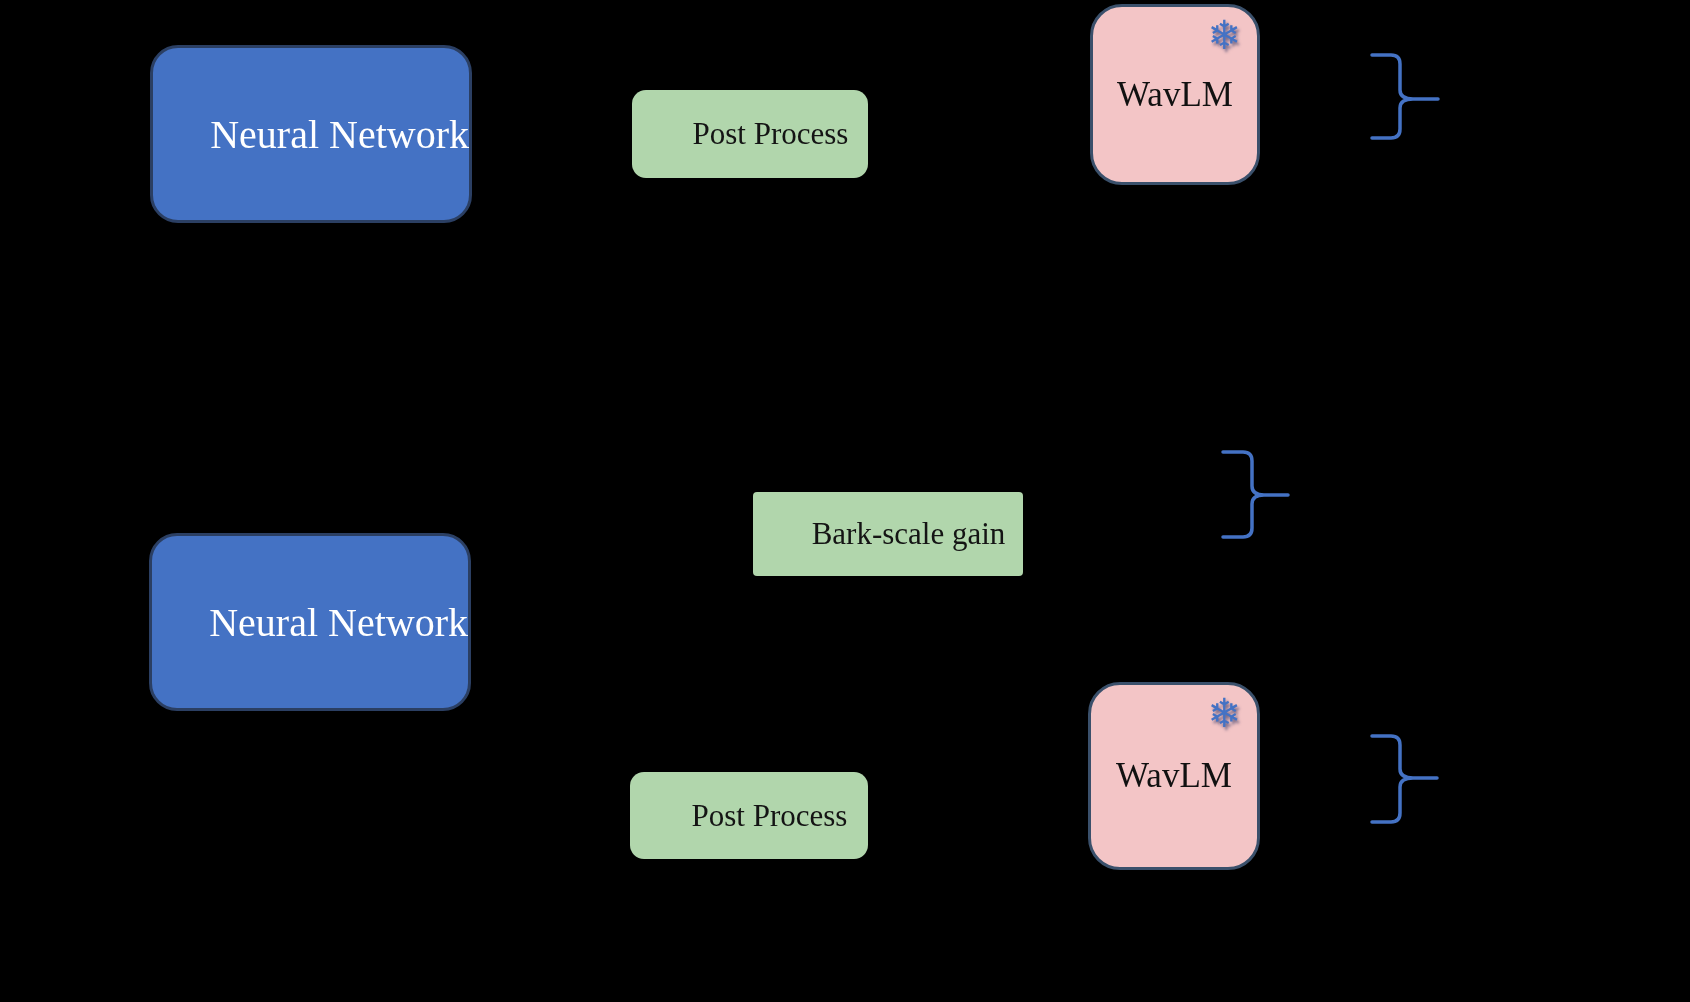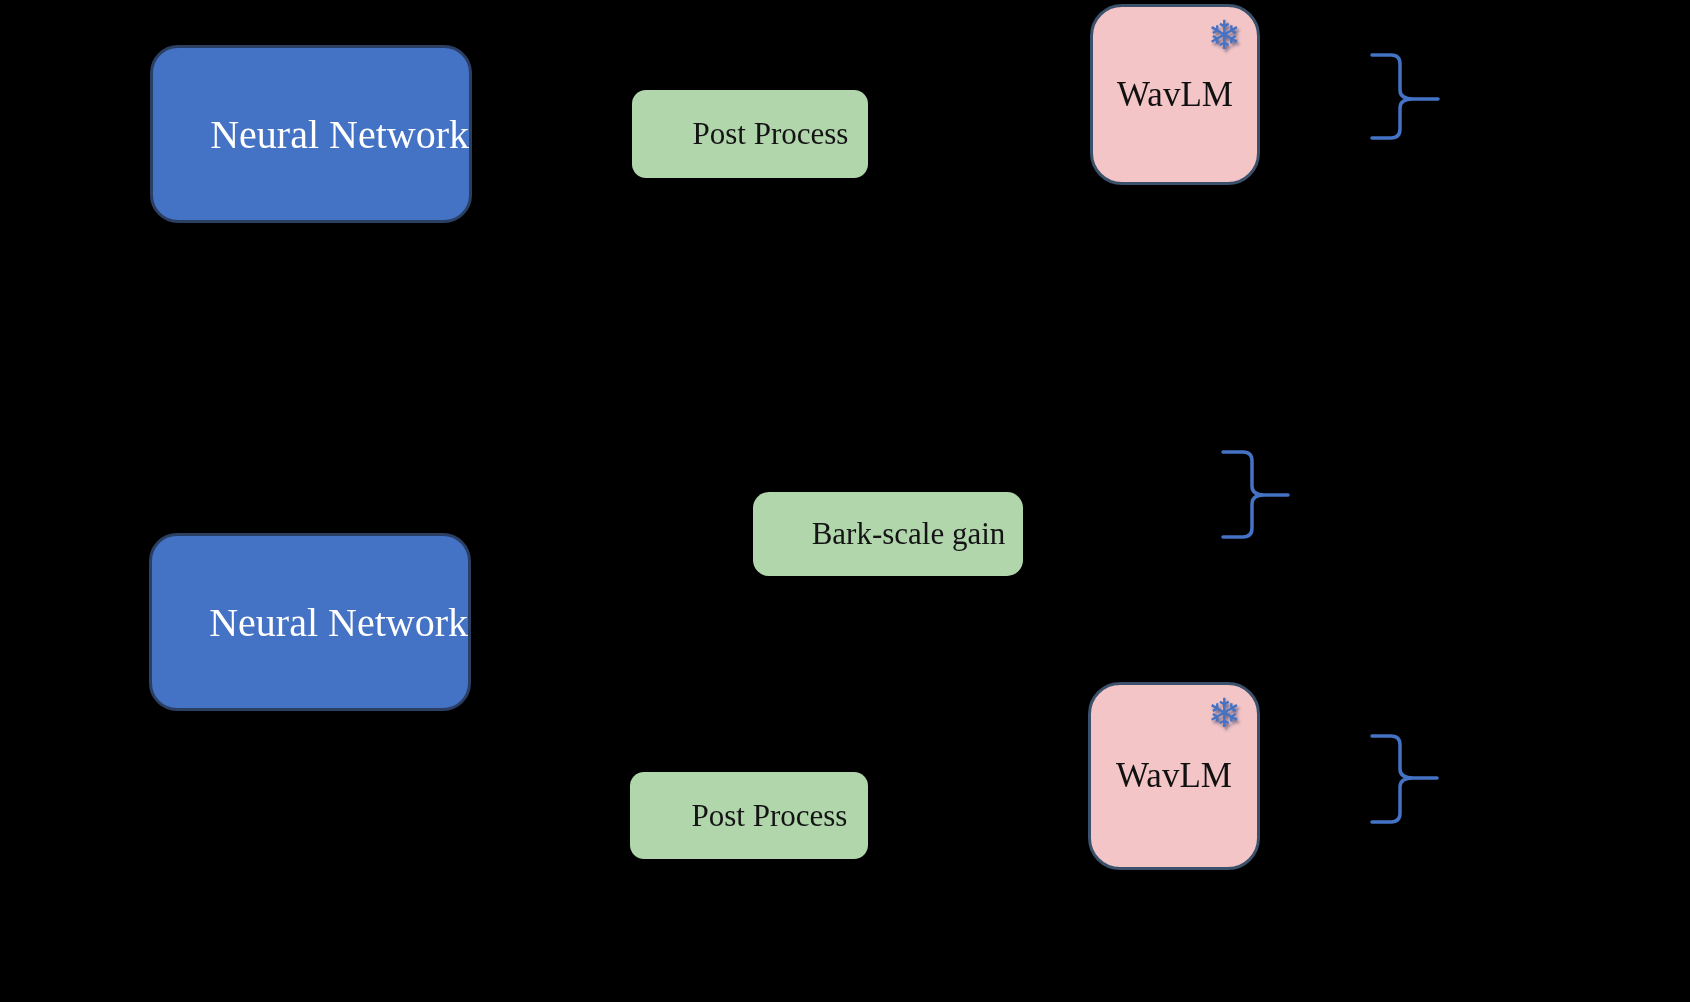--- a/index.html
+++ b/index.html
@@ -43,21 +43,21 @@
     background: var(--node-pink-fill, #F3C5C6);
     border: 3px solid var(--node-pink-border, #3A506B);
     color: var(--node-pink-text, #111);
     border-radius: 32px;
     font-size: 35px;
   }
   
   #nn-top      { left: 150px; top: 45px;  width: 322px; height: 178px; }
   #pp-top      { left: 632px; top: 90px;  width: 236px; height: 88px;  }
   #wavlm-top   { left: 1090px; top: 4px;  width: 170px; height: 181px; }
-  #bark-gain   { left: 753px; top: 492px; width: 270px; height: 84px; border-radius: 16px; }
+  #bark-gain   { left: 753px; top: 492px; width: 270px; height: 84px; border-radius: 4px; }
   #nn-bottom   { left: 149px; top: 533px; width: 322px; height: 178px; }
   #pp-bottom   { left: 630px; top: 772px; width: 238px; height: 87px;  }
   #wavlm-bottom{ left: 1088px; top: 682px; width: 172px; height: 188px; }
 
   .snowflake {
     position: absolute;
     top: 8px;
     right: 16px;
     font-family: "DejaVu Sans", sans-serif;
     font-size: 40px;

